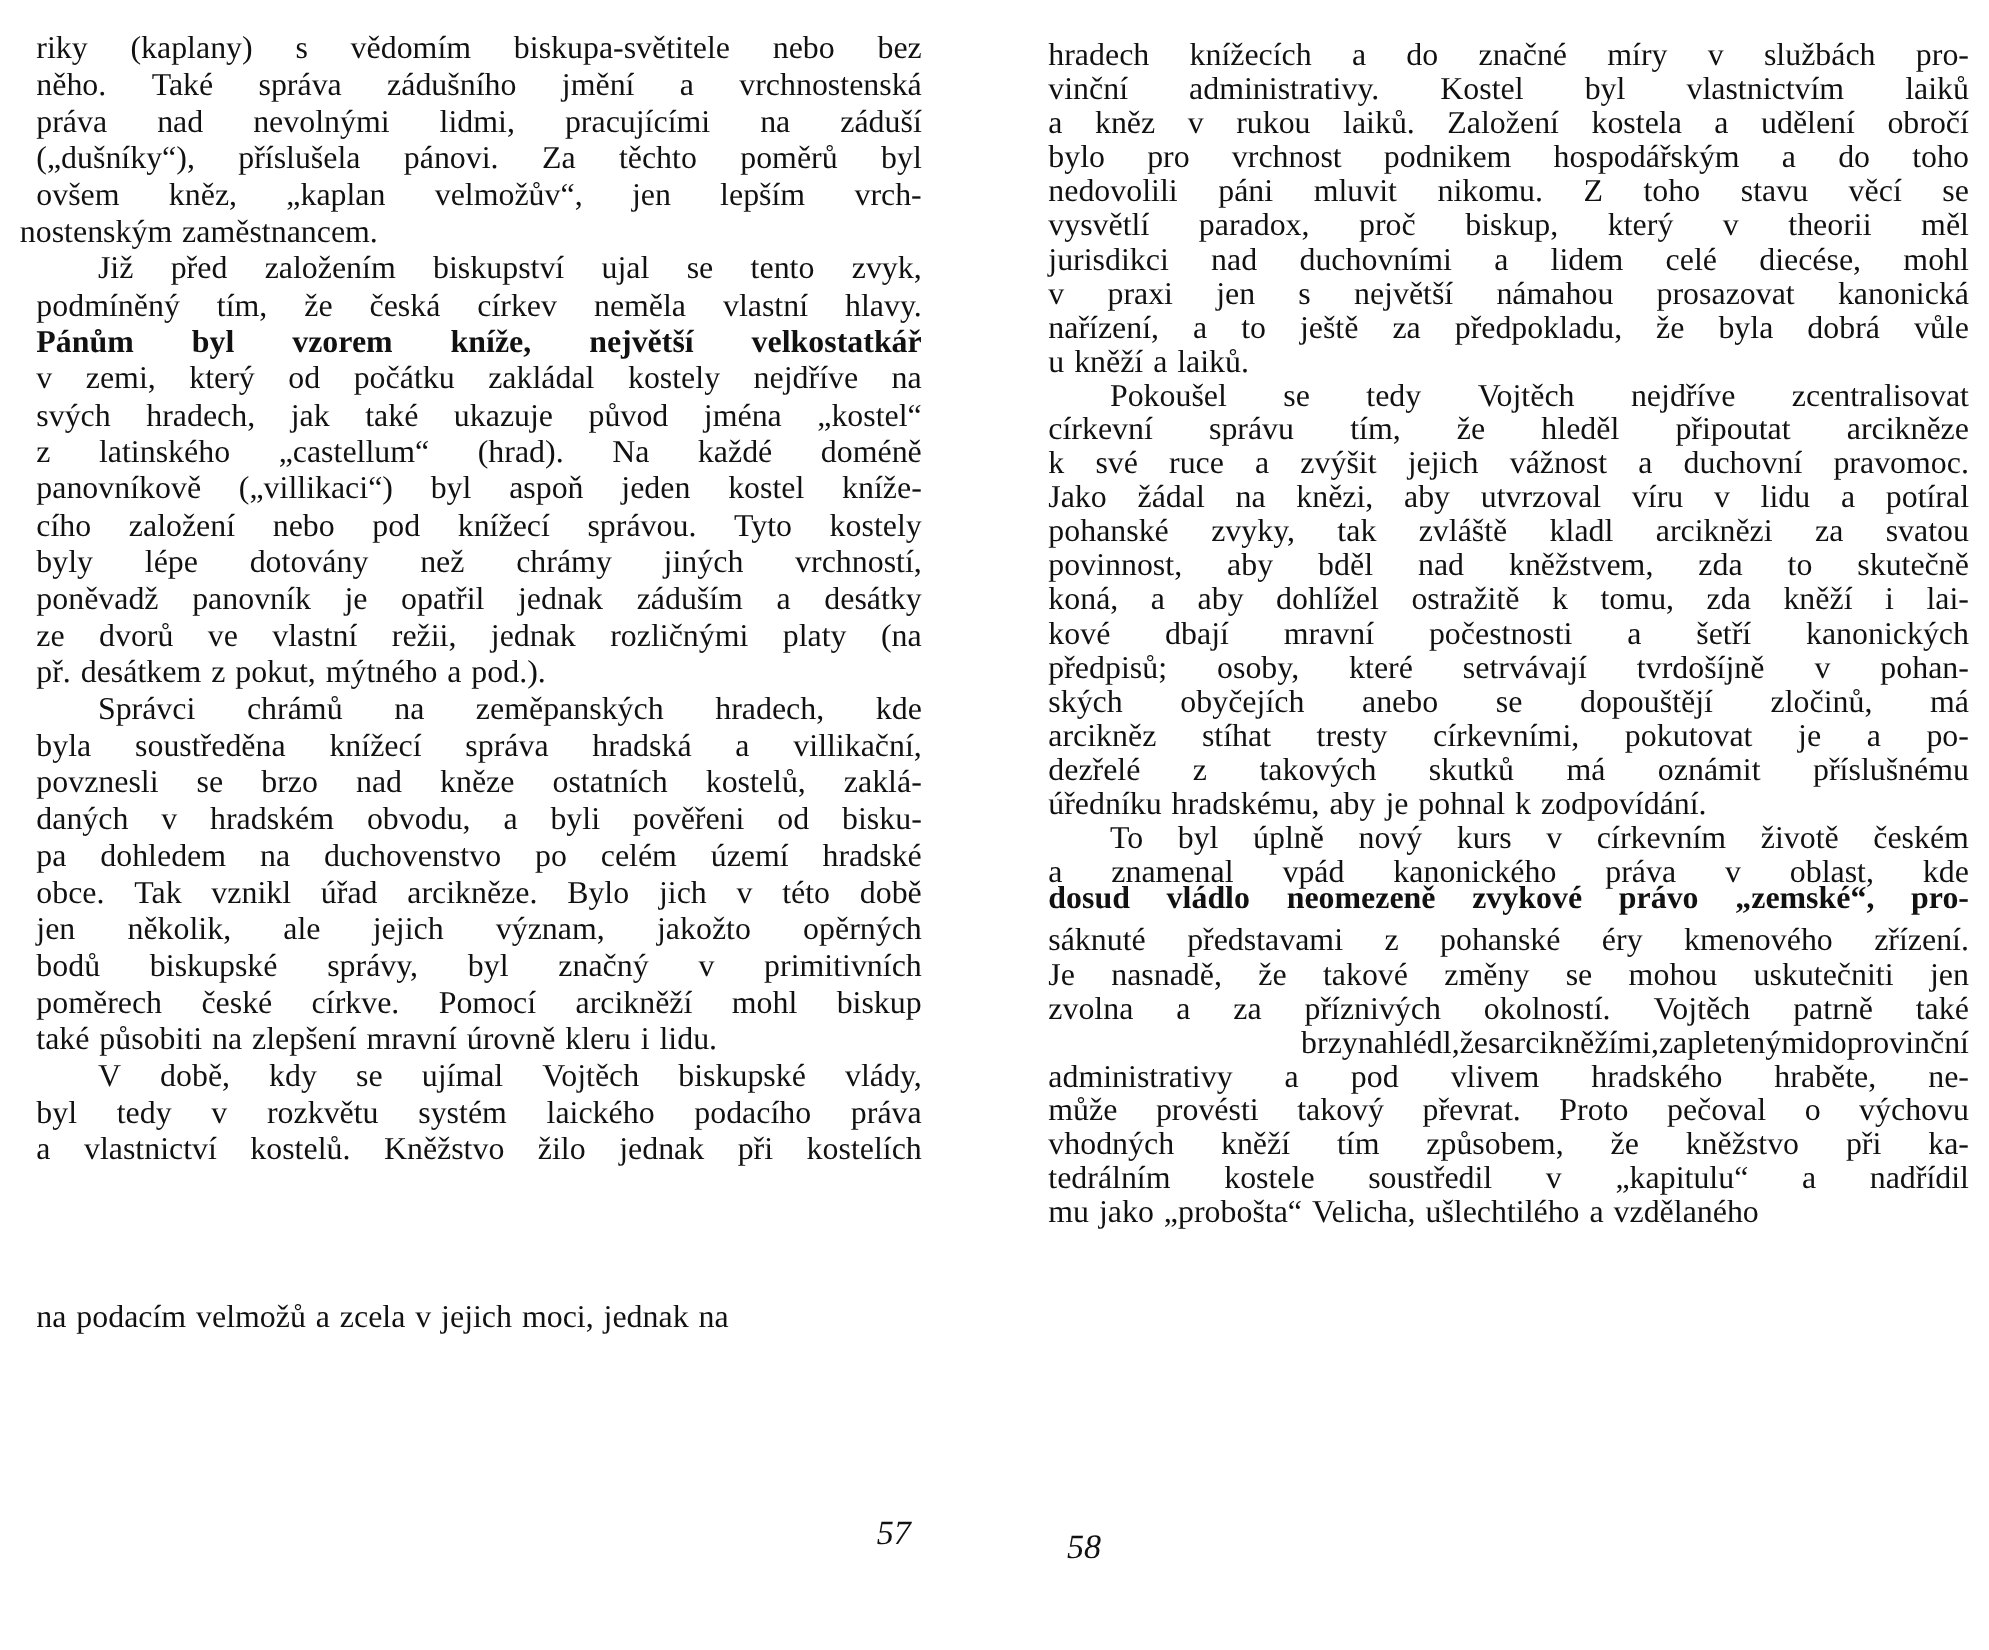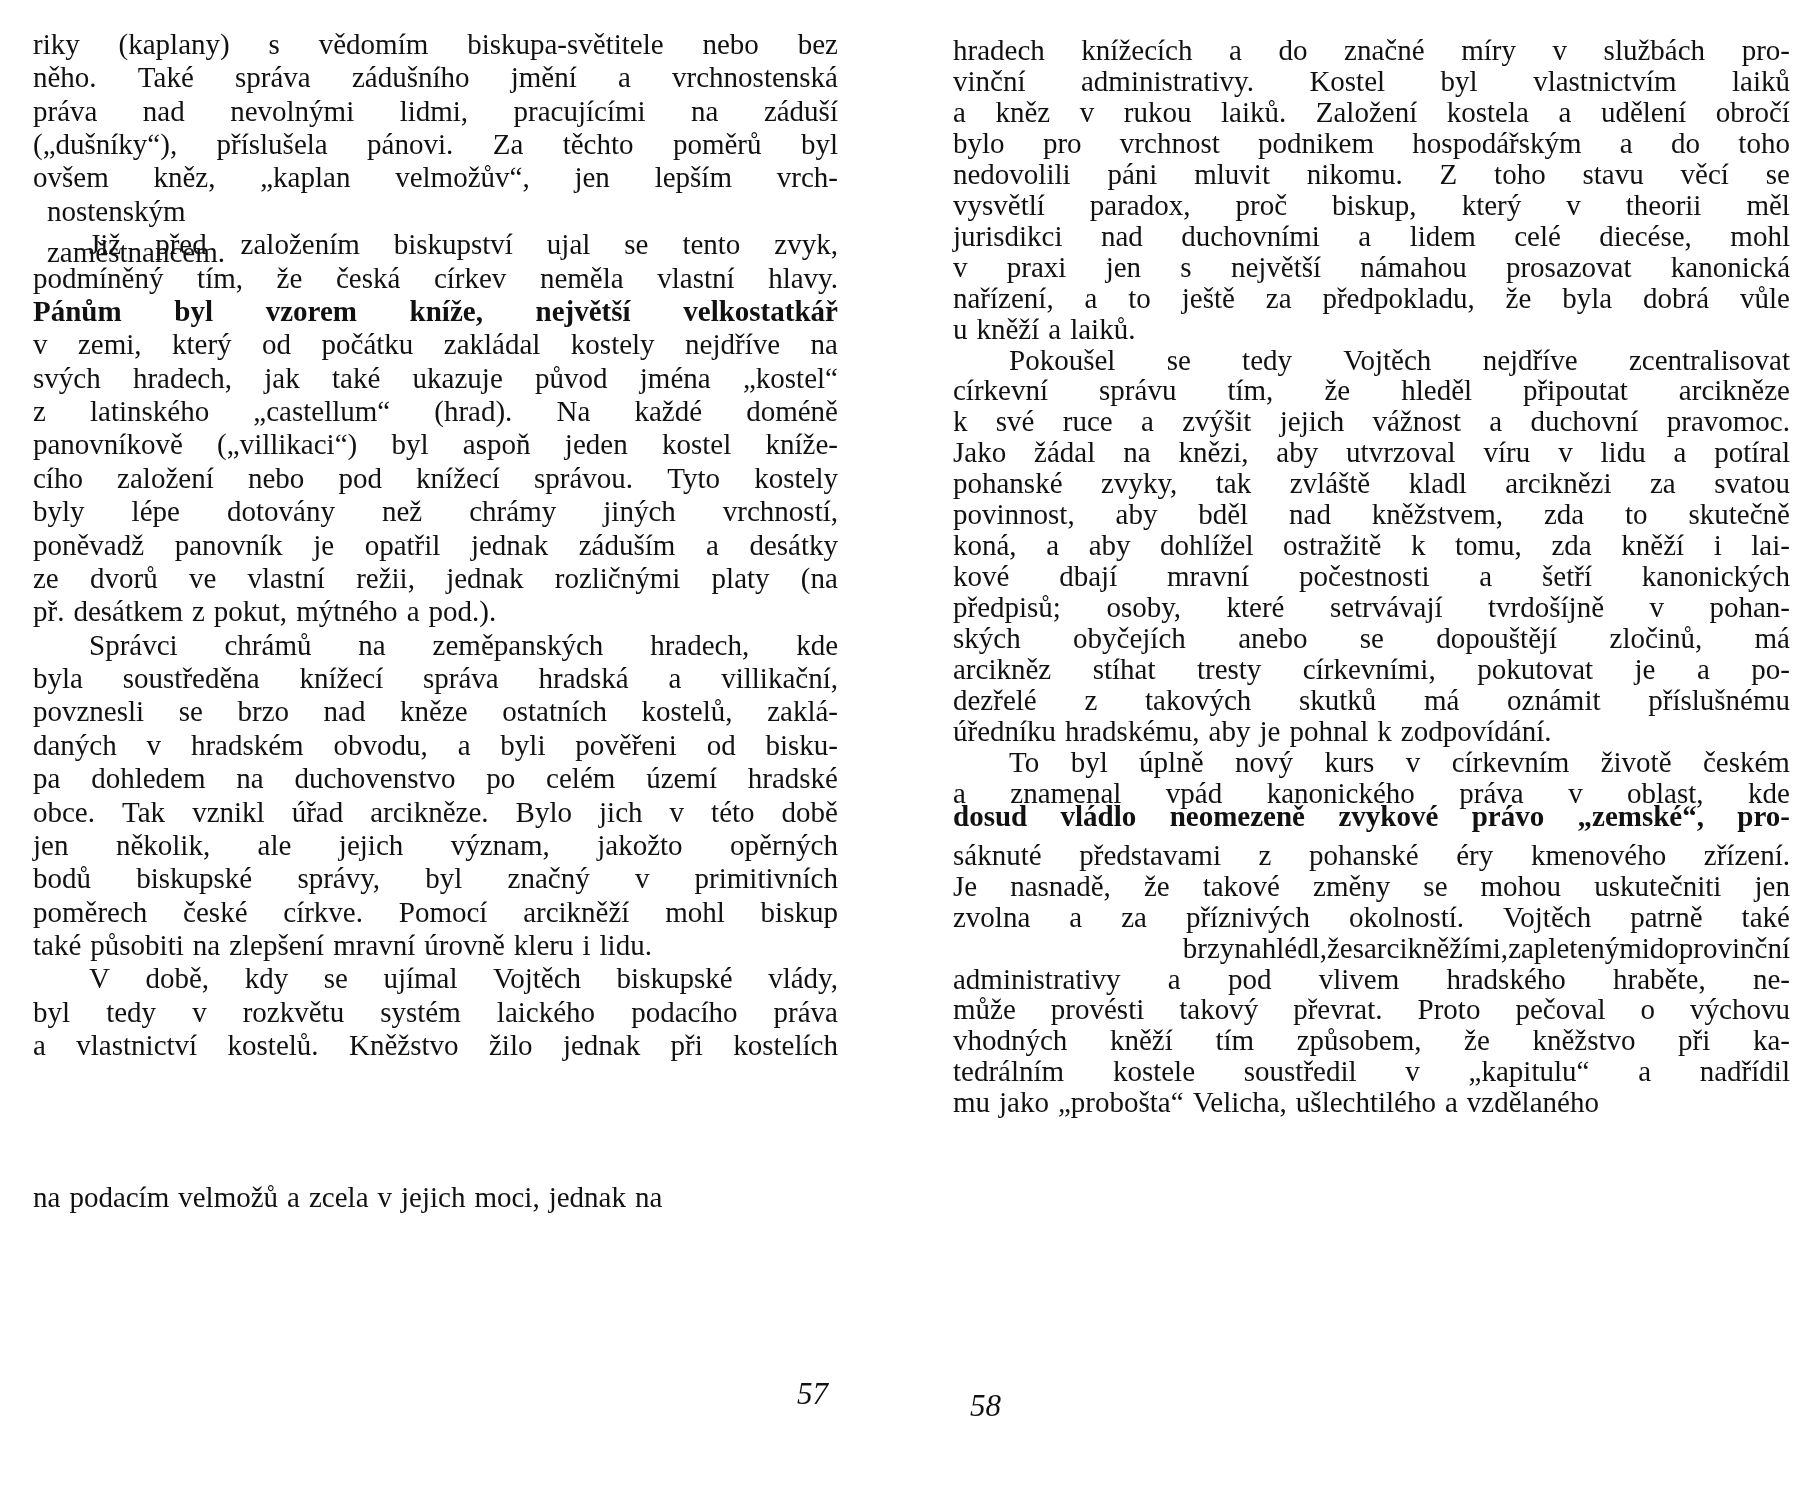--- a/index.html
+++ b/index.html
@@ -58,21 +58,21 @@
       </div>
       <div class="line" style="left: 33px; width: 805px; top: 161.48px;">
         <span class="w">ovšem</span>
         <span class="w">kněz,</span>
         <span class="w">„kaplan</span>
         <span class="w">velmožův“,</span>
         <span class="w">jen</span>
         <span class="w">lepším</span>
         <span class="w">vrch-</span>
       </div>
-      <div class="line last" style="left: 47px; width: 805px; top: 194.85px; flex-direction: column;">
+      <div class="line last" style="left: 18px; width: 805px; top: 194.85px;">
         <span class="w">nostenským</span>
         <span class="w">zaměstnancem.</span>
       </div>
       <div class="line" style="left: 89px; width: 749px; top: 228.22px;">
         <span class="w">Již</span>
         <span class="w">před</span>
         <span class="w">založením</span>
         <span class="w">biskupství</span>
         <span class="w">ujal</span>
         <span class="w">se</span>

